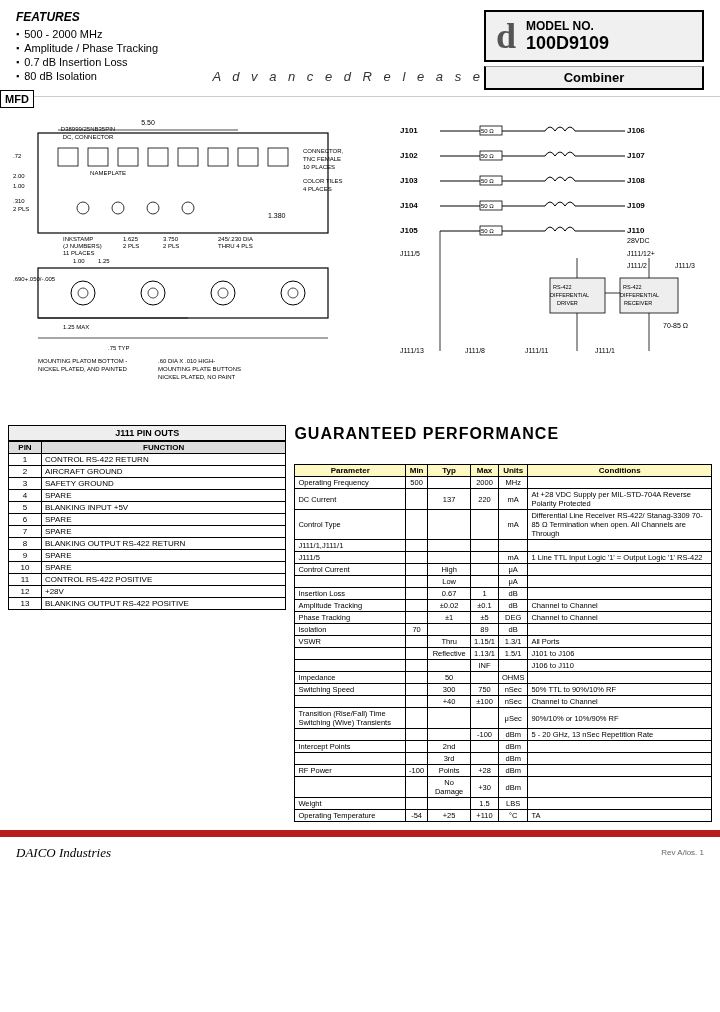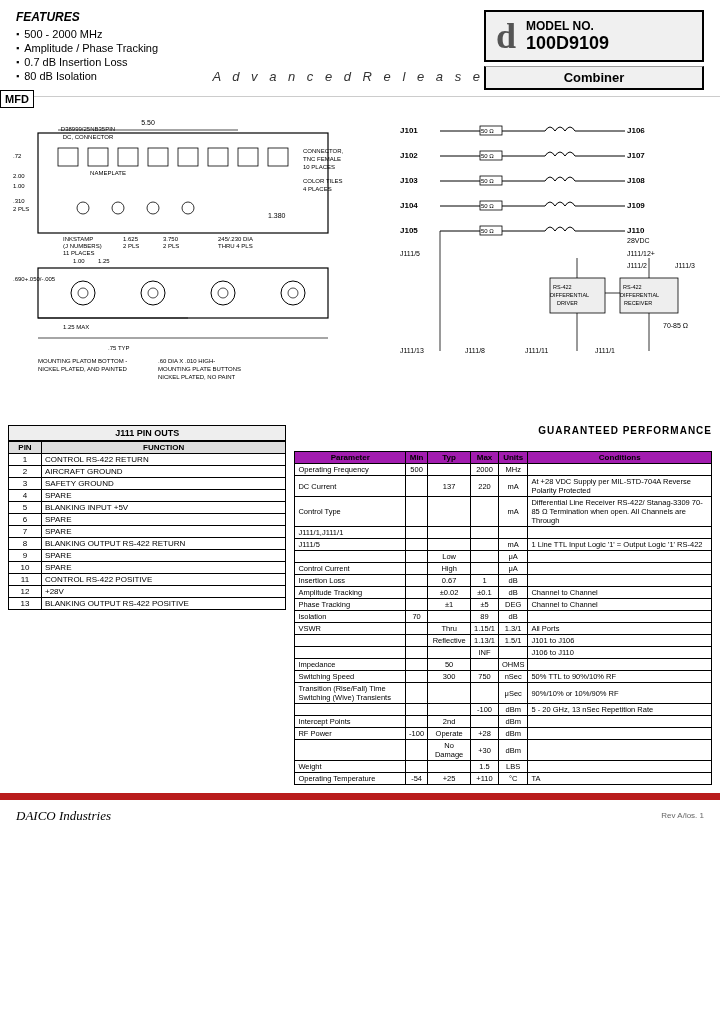--- a/index.html
+++ b/index.html
@@ -155,31 +155,31 @@
       border: 1px solid #000;
       padding: 1px 3px;
       text-align: left;
     }
     th {
       background: #ddd;
       font-weight: bold;
       text-align: center;
     }
     .perf-table th {
-      background: #a21caf;
+      background: #fef9c3;
     }
     .perf-table td {
       font-size: 7.5px;
     }
 
     .section-title {
       font-weight: bold;
-      font-size: 10px;
-      text-align: right;
-      margin-bottom: 15px;
+      font-size: 16px;
+      text-align: left;
+      margin-bottom: 21px;
       letter-spacing: 1px;
     }
 
     .pin-table-title {
       border: 1px solid #000;
       background: #eee;
       text-align: center;
       font-weight: bold;
       font-size: 9px;
       padding: 2px;
@@ -525,31 +525,31 @@
     </tr>
           <tr>
       <td>J111/5</td>
       <td style="text-align:center;"></td>
       <td style="text-align:center;"></td>
       <td style="text-align:center;"></td>
       <td style="text-align:center;">mA</td>
       <td>1 Line TTL Input Logic '1' = Output Logic '1' RS-422</td>
     </tr>
           <tr>
+      <td>Control Current</td>
+      <td style="text-align:center;"></td>
+      <td style="text-align:center;">High</td>
+      <td style="text-align:center;"></td>
+      <td style="text-align:center;">μA</td>
+      <td></td>
+    </tr>
+          <tr>
       <td></td>
       <td style="text-align:center;"></td>
       <td style="text-align:center;">Low</td>
-      <td style="text-align:center;"></td>
-      <td style="text-align:center;">μA</td>
-      <td></td>
-    </tr>
-          <tr>
-      <td>Control Current</td>
-      <td style="text-align:center;"></td>
-      <td style="text-align:center;">High</td>
       <td style="text-align:center;"></td>
       <td style="text-align:center;">μA</td>
       <td></td>
     </tr>
           <tr>
       <td>Insertion Loss</td>
       <td style="text-align:center;"></td>
       <td style="text-align:center;">0.67</td>
       <td style="text-align:center;">1</td>
       <td style="text-align:center;">dB</td>
@@ -613,20 +613,28 @@
     </tr>
           <tr>
       <td>Switching Speed</td>
       <td style="text-align:center;"></td>
       <td style="text-align:center;">300</td>
       <td style="text-align:center;">750</td>
       <td style="text-align:center;">nSec</td>
       <td>50% TTL to 90%/10% RF</td>
     </tr>
           <tr>
+      <td></td>
+      <td style="text-align:center;"></td>
+      <td style="text-align:center;">+40</td>
+      <td style="text-align:center;">±100</td>
+      <td style="text-align:center;">nSec</td>
+      <td>Channel to Channel</td>
+    </tr>
+          <tr>
       <td>Transition (Rise/Fall) Time Switching (Wive) Transients</td>
       <td style="text-align:center;"></td>
       <td style="text-align:center;"></td>
       <td style="text-align:center;"></td>
       <td style="text-align:center;">μSec</td>
       <td>90%/10% or 10%/90% RF</td>
     </tr>
           <tr>
       <td></td>
       <td style="text-align:center;"></td>
@@ -637,23 +645,31 @@
     </tr>
           <tr>
       <td>Intercept Points</td>
       <td style="text-align:center;"></td>
       <td style="text-align:center;">2nd</td>
       <td style="text-align:center;"></td>
       <td style="text-align:center;">dBm</td>
       <td></td>
     </tr>
           <tr>
+      <td></td>
+      <td style="text-align:center;"></td>
+      <td style="text-align:center;">3rd</td>
+      <td style="text-align:center;"></td>
+      <td style="text-align:center;">dBm</td>
+      <td></td>
+    </tr>
+          <tr>
       <td>RF Power</td>
       <td style="text-align:center;">-100</td>
-      <td style="text-align:center;">Operate</td>
+      <td style="text-align:center;">Points</td>
       <td style="text-align:center;">+28</td>
       <td style="text-align:center;">dBm</td>
       <td></td>
     </tr>
           <tr>
       <td></td>
       <td style="text-align:center;"></td>
       <td style="text-align:center;">No Damage</td>
       <td style="text-align:center;">+30</td>
       <td style="text-align:center;">dBm</td>

